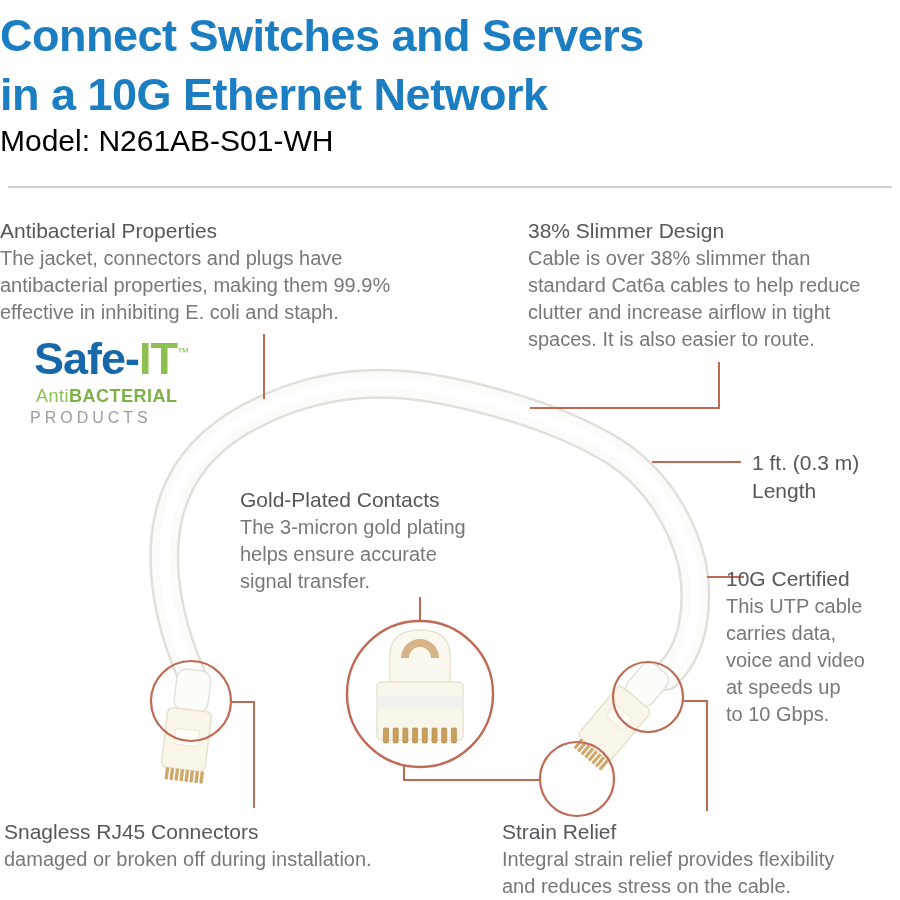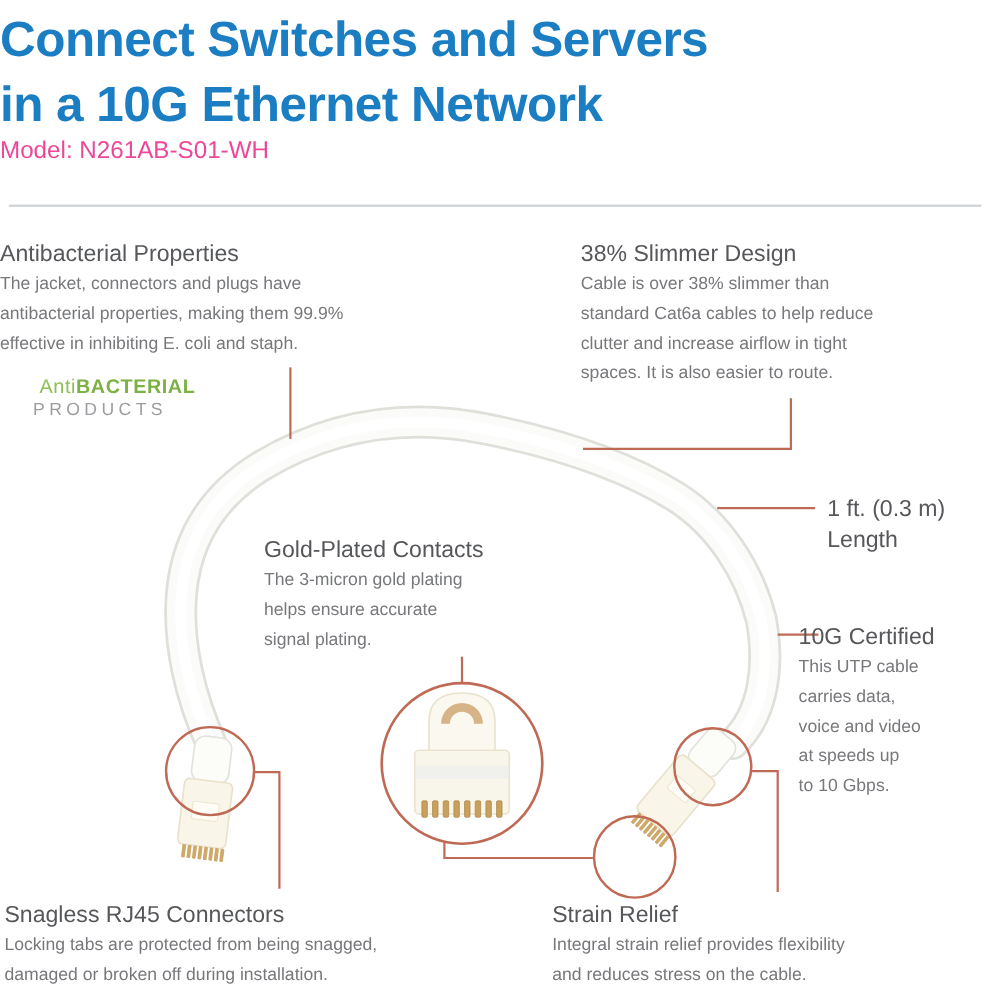--- a/index.html
+++ b/index.html
@@ -8,24 +8,24 @@
     --products-gray:#9b9da0;
   }
   *{margin:0;padding:0;box-sizing:border-box}
   html,body{background:#ffffff}
   #page{position:relative;width:900px;height:900px;background:#ffffff;overflow:hidden;
          font-family:"Liberation Sans",sans-serif;}
   .abs{position:absolute}
   .center{text-align:left}
   .title{width:900px;left:0;top:6px;color:var(--title-blue);font-weight:bold;
          font-size:45px;line-height:59px;letter-spacing:-0.5px}
-  .model{width:900px;left:0;top:124px;color:#ec4899;font-size:22px}
+  .model{width:900px;left:0;top:124px;color:#000000;font-size:30px}
   .divider{left:8px;top:186px;width:884px;height:2px;background:var(--divider)}
   .h{font-size:21px;font-weight:normal;color:var(--heading-gray);line-height:28px;white-space:nowrap}
-  .b{font-size:16px;color:var(--body-gray);line-height:27px}
+  .b{font-size:20px;color:var(--body-gray);line-height:27px}
   .b .line{white-space:nowrap}
   .callout{z-index:2}
   .svglayer{left:0;top:0;z-index:1}
   
   .logo{left:30px;top:336px;width:200px;z-index:2;line-height:1}
   .logo .l1{font-size:45px;font-weight:bold;letter-spacing:-1px;padding-left:4px}
   .logo .safe{color:var(--logo-blue)}
   .logo .it{color:var(--logo-green)}
   .logo .tm{font-size:12px;color:var(--logo-green);vertical-align:18px;font-weight:normal}
   .logo .l2{font-size:18px;margin-top:6px;padding-left:6px;letter-spacing:0.5px}
@@ -124,20 +124,21 @@
       <path d="M 652,462 H 741"></path>
       <path d="M 707,577 H 744"></path>
       <path d="M 420,597 V 622"></path>
       <path d="M 404,766 V 780 H 539"></path>
       <path d="M 231,702 H 254 V 808"></path>
       <path d="M 683,701 H 707 V 811"></path>
     </g>
   </svg>
 
   <div class="abs logo">
+    <div class="l1"><span class="safe">Safe-</span><span class="it">IT</span><span class="tm">™</span></div>
     <div class="l2"><span class="anti">Anti</span><span class="bact">BACTERIAL</span></div>
     <div class="l3">PRODUCTS</div>
   </div>
 
   <div class="abs callout center" style="left:0;top:217px;width:458px">
     <div class="h">Antibacterial Properties</div>
     <div class="b">
       <div class="line">The jacket, connectors and plugs have</div>
       <div class="line">antibacterial properties, making them 99.9%</div>
       <div class="line">effective in inhibiting E. coli and staph.</div>
@@ -157,39 +158,38 @@
   <div class="abs callout center" style="left:752px;top:449px;width:160px">
     <div class="h">1 ft. (0.3 m)</div>
     <div class="h">Length</div>
   </div>
 
   <div class="abs callout center" style="left:240px;top:486px;width:360px">
     <div class="h">Gold-Plated Contacts</div>
     <div class="b">
       <div class="line">The 3-micron gold plating</div>
       <div class="line">helps ensure accurate</div>
-      <div class="line">signal plating.</div>
+      <div class="line">signal transfer.</div>
     </div>
   </div>
 
   <div class="abs callout center" style="left:726px;top:565px;width:172px">
     <div class="h">10G Certified</div>
     <div class="b">
       <div class="line">This UTP cable</div>
       <div class="line">carries data,</div>
       <div class="line">voice and video</div>
       <div class="line">at speeds up</div>
       <div class="line">to 10 Gbps.</div>
     </div>
   </div>
 
   <div class="abs callout center" style="left:4px;top:818px;width:492px">
     <div class="h">Snagless RJ45 Connectors</div>
     <div class="b">
-      <div class="line">Locking tabs are protected from being snagged,</div>
       <div class="line">damaged or broken off during installation.</div>
     </div>
   </div>
 
   <div class="abs callout center" style="left:502px;top:818px;width:398px">
     <div class="h">Strain Relief</div>
     <div class="b">
       <div class="line">Integral strain relief provides flexibility</div>
       <div class="line">and reduces stress on the cable.</div>
     </div>

